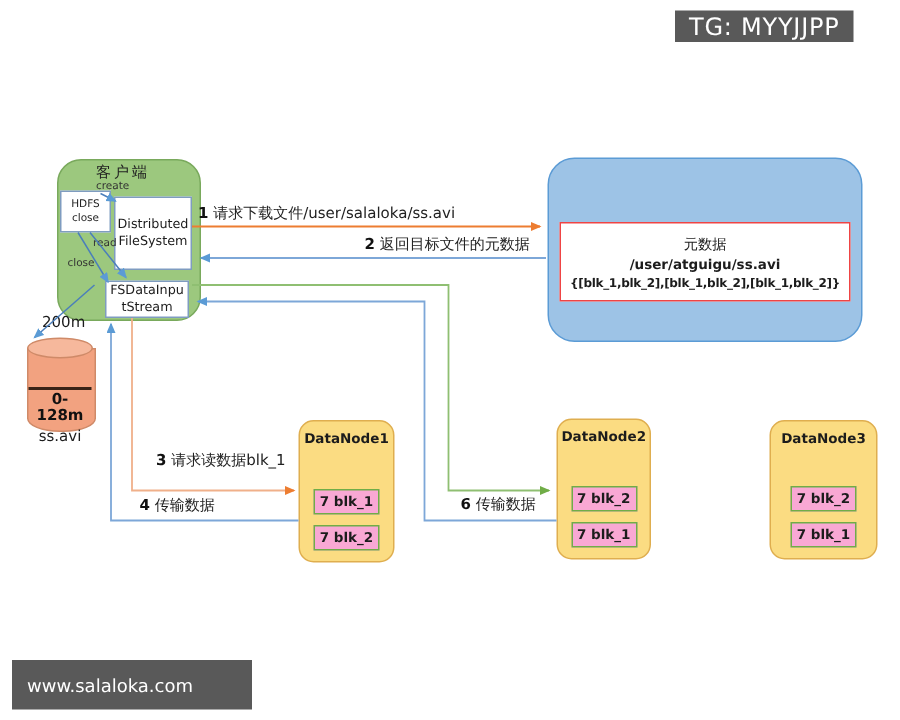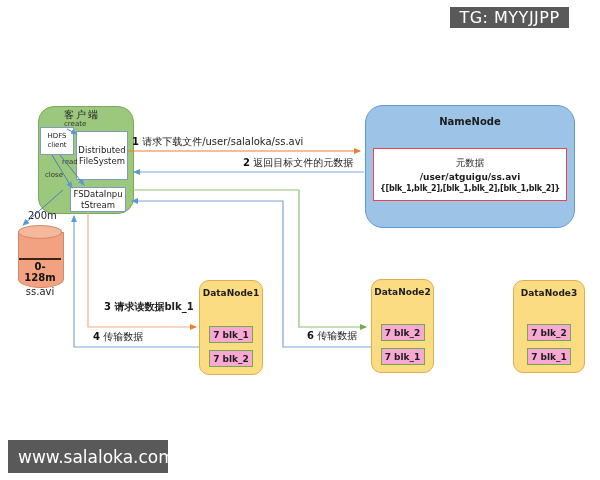--- a/index.html
+++ b/index.html
@@ -2,21 +2,21 @@
 <html><head>
 <meta charset="utf-8">
 <style>
   html,body{margin:0;padding:0;background:#fff;}
   #canvas{position:relative;width:600px;height:480px;background:#ffffff;overflow:hidden;
           font-family:"DejaVu Sans","Liberation Sans",sans-serif;color:#1c1c1c;}
   .abs{position:absolute;}
   
   .stamp{background:#595959;color:#fff;display:flex;align-items:center;justify-content:center;}
   #tg-stamp{left:450px;top:7px;width:119px;height:21px;font-size:16px;letter-spacing:.5px;}
-  #site-stamp{left:8px;top:440px;width:160px;height:33px;font-size:17px;justify-content:flex-start;padding-left:10px;box-sizing:border-box;}
+  #site-stamp{left:8px;top:440px;width:160px;height:33px;font-size:12px;justify-content:flex-start;padding-left:10px;box-sizing:border-box;}
   
   #client-box{left:38px;top:106px;width:94px;height:106px;background:#9cc87e;border:1px solid #79a95c;border-radius:16px;}
   #client-title{left:64px;top:108px;font-size:10px;color:#222;letter-spacing:2px;}
   .wbox{background:#fff;border:1px solid #7f9cc0;display:flex;align-items:center;justify-content:center;
         text-align:center;box-sizing:border-box;line-height:1.25;}
   #hdfs-client{left:40px;top:127px;width:34px;height:28px;font-size:7px;}
   #dfs-box{left:76px;top:131px;width:52px;height:49px;font-size:8.5px;}
   #fsdis-box{left:70px;top:187px;width:56px;height:25px;font-size:8.5px;word-break:break-all;padding:0 2px;}
   .tiny{font-size:7px;color:#333;}
   #create-label{left:64px;top:120px;}
@@ -46,52 +46,51 @@
   .blk{width:44px;height:17px;background:#f9a8d4;border:1px solid #70ad47;display:flex;align-items:center;justify-content:center;
        font-size:9px;font-weight:600;box-sizing:border-box;}
   #datanode-1{left:199px;top:280px;width:64px;height:95px;}
   #datanode-2{left:371px;top:279px;width:63px;height:94px;}
   #datanode-3{left:513px;top:280px;width:72px;height:93px;}
   
   .flow-label{font-size:10px;color:#222;white-space:nowrap;z-index:6;}
   .flow-label b{color:#111;}
   #flow-label-1{left:132px;top:135px;}
   #flow-label-2{left:243px;top:156px;}
-  #flow-label-3{left:104px;top:300px;font-weight:bold;}
+  #flow-label-3{left:104px;top:300px;}
   #flow-label-4{left:93px;top:330px;}
   #flow-label-5{left:302px;top:246px;}
   #flow-label-6{left:307px;top:329px;}
   #arrow-layer{left:0;top:0;z-index:5;pointer-events:none;}
 </style>
 </head>
 <body>
 
 <div id="canvas">
 
   <div class="abs stamp" id="tg-stamp">TG: MYYJJPP</div>
   <div class="abs stamp" id="site-stamp">www.salaloka.com</div>
 
   <div class="abs" id="client-box"></div>
   <div class="abs" id="client-title">客户端</div>
-  <div class="abs wbox" id="hdfs-client">HDFS client</div>
+  <div class="abs wbox" id="hdfs-client">HDFS close</div>
   <div class="abs wbox" id="dfs-box">Distributed FileSystem</div>
   <div class="abs wbox" id="fsdis-box">FSDataInputStream</div>
   <div class="abs tiny" id="create-label">create</div>
   <div class="abs tiny" id="read-label">read</div>
   <div class="abs tiny" id="close-label">close</div>
 
   <div class="abs" id="size-label">200m</div>
   <div class="abs" id="cylinder"></div>
   <div class="abs" id="cylinder-top"></div>
   <div class="abs" id="cylinder-band"></div>
   <div class="abs" id="range-label">0-128m</div>
   <div class="abs" id="file-name">ss.avi</div>
 
   <div class="abs" id="namenode-box"></div>
-  <div class="abs" id="namenode-title">NameNode</div>
   <div class="abs" id="metadata-box">
     <div id="metadata-title">元数据</div>
     <div id="metadata-path">/user/atguigu/ss.avi</div>
     <div id="metadata-blocks">{[blk_1,blk_2],[blk_1,blk_2],[blk_1,blk_2]}</div>
   </div>
 
   <div class="abs datanode" id="datanode-1">
     <div class="dn-title">DataNode1</div>
     <div class="dn-blocks">
       <div class="blk">7 blk_1</div>

